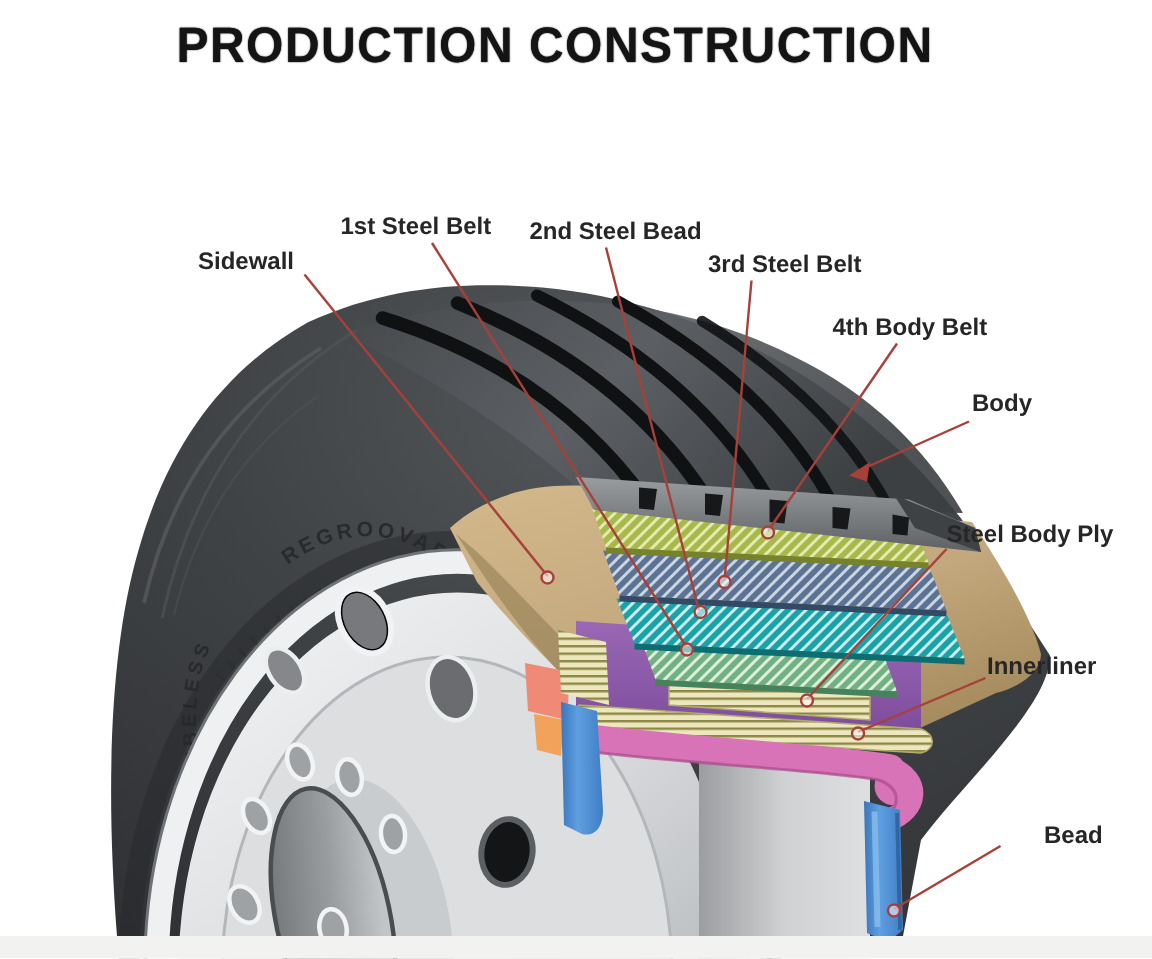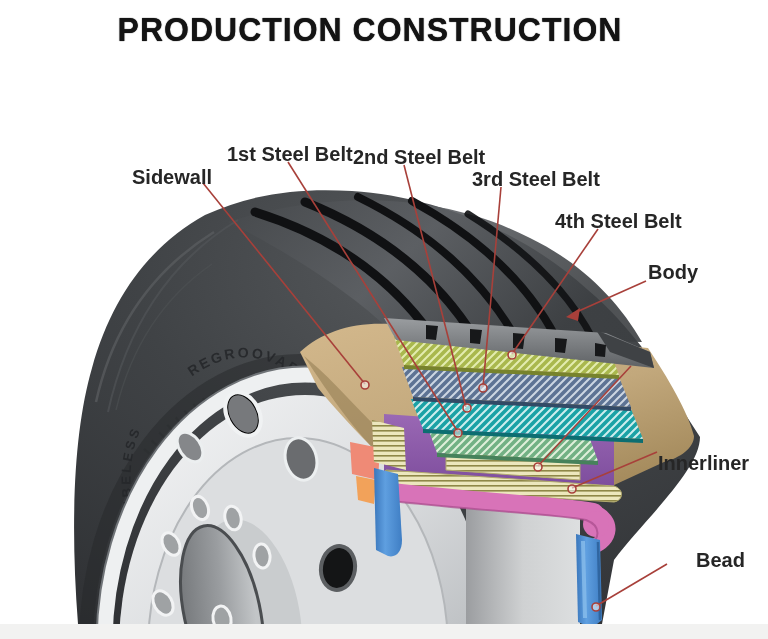--- a/index.html
+++ b/index.html
@@ -1,21 +1,21 @@
 <!DOCTYPE html>
 <html style="--background: #ffffff; --title-text: #141414; --label-text: #262626; --leader-line: #a8403a; --tread: #3a3d40; --belt-4: #a9b84d; --belt-3: #5d7394; --belt-2: #1aa2a6; --belt-1: #72b184; --steel-body-ply: #ece7bd; --innerliner: #d873b8; --bead: #4a90d4; --sidewall-rubber: #c2a87c; --wheel-chrome: #d9dbdd;"><head>
 <meta charset="utf-8">
 <style>
   html,body{margin:0;padding:0;background:#fff;}
   .stage{position:relative;width:768px;height:639px;background:var(--background,#fff);overflow:hidden;
          font-family:"Liberation Sans",sans-serif;}
   .title{position:absolute;left:0;top:12px;width:740px;text-align:center;
          font-size:32px;font-weight:900;letter-spacing:1px;color:var(--title-text,#141414);
          transform:scaleY(1.04);text-shadow:0 0 1px #000;}
-  .anno{position:absolute;white-space:nowrap;font-size:20px;font-weight:bold;
+  .anno{position:absolute;white-space:nowrap;font-size:16px;font-weight:bold;
         color:var(--label-text,#262626);}
   svg{position:absolute;left:0;top:0;}
   .leader{stroke:var(--leader-line,#a8403a);stroke-width:1.6;fill:none;}
   .leader-dot{fill:#ffffff;fill-opacity:.55;stroke:var(--leader-line,#a8403a);stroke-width:1.6;}
   .leader-arrow{fill:var(--leader-line,#a8403a);}
   .belt4-base{fill:var(--belt-4,#a9b84d);}
   .belt3-base{fill:var(--belt-3,#5d7394);}
   .belt2-base{fill:var(--belt-2,#1aa2a6);}
   .belt1-base{fill:var(--belt-1,#72b184);}
   .ply-base{fill:var(--steel-body-ply,#ece7bd);}
@@ -251,19 +251,20 @@
       <circle class="leader-dot" cx="596" cy="607" r="4"></circle>
     </g>
 
     <rect x="0" y="624" width="768" height="15" fill="#f2f2f1"></rect>
   </svg>
 
   <div class="title">PRODUCTION CONSTRUCTION</div>
 
   <div class="anno" style="left:132px;top:166px">Sidewall</div>
   <div class="anno" style="left:227px;top:143px">1st Steel Belt</div>
-  <div class="anno" style="left:353px;top:146px">2nd Steel Belt</div>
+  <div class="anno" style="left:353px;top:146px">2nd Steel Bead</div>
   <div class="anno" style="left:472px;top:168px">3rd Steel Belt</div>
-  <div class="anno" style="left:555px;top:210px">4th Steel Belt</div>
+  <div class="anno" style="left:555px;top:210px">4th Body Belt</div>
   <div class="anno" style="left:648px;top:261px">Body</div>
-  <div class="anno" style="left:658px;top:452px">Innerliner</div>
+  <div class="anno" style="left:631px;top:348px">Steel Body Ply</div>
+  <div class="anno" style="left:658px;top:436px">Innerliner</div>
   <div class="anno" style="left:696px;top:549px">Bead</div>
 </div>
 
 </body></html>

